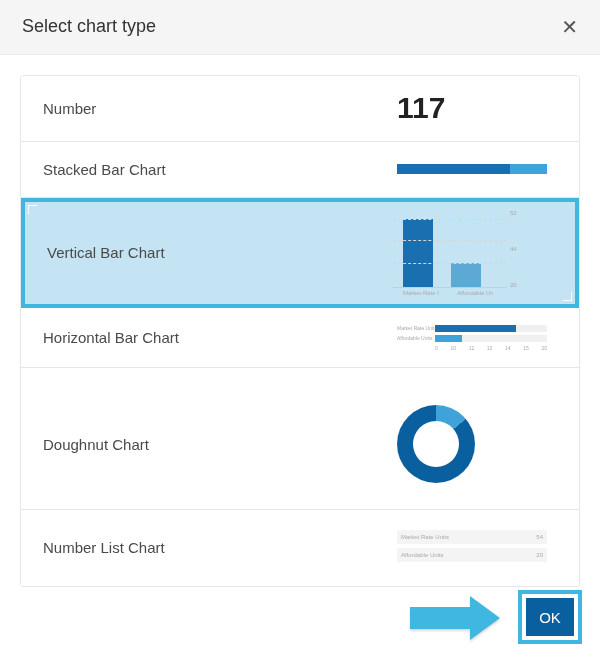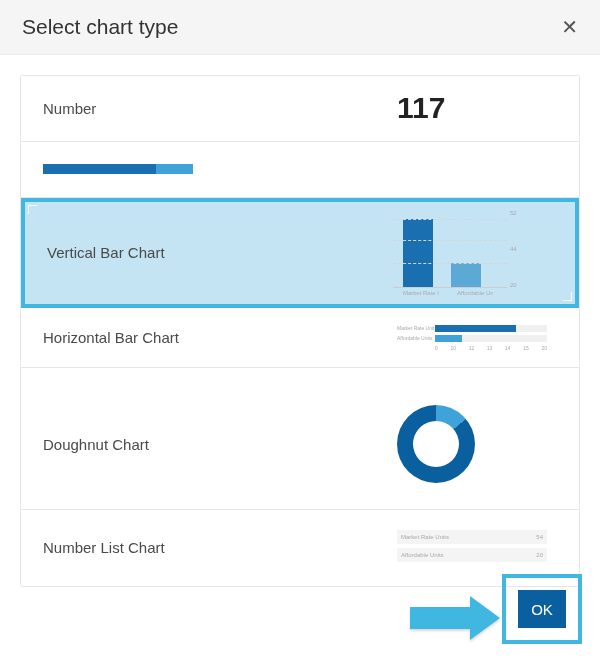--- a/index.html
+++ b/index.html
@@ -1,19 +1,19 @@
 <!DOCTYPE html>
 <html><head>
 <meta charset="utf-8">
 <style>
   * { box-sizing: border-box; margin: 0; padding: 0; }
   html, body { width: 600px; height: 658px; font-family: -apple-system, "Helvetica Neue", Arial, sans-serif; background: #fff; color: #4a4a4a; }
   .dialog { width: 600px; height: 658px; display: flex; flex-direction: column; }
   .header { height: 60px; background: #f5f5f5; border-bottom: 1px solid #ececec; display: flex; align-items: center; justify-content: space-between; padding: 0 22px; }
-  .header-title { font-size: 21px; font-weight: 400; color: #333; }
+  .header-title { font-size: 18px; font-weight: 400; color: #333; }
   .close-btn { font-size: 20px; color: #555; cursor: pointer; background: none; border: none; line-height: 1; }
   .body { flex: 1; padding: 20px 20px 8px 20px; }
   .list { border: 1px solid #e6e6e6; border-radius: 3px; overflow: hidden; }
   .item { display: flex; align-items: center; justify-content: space-between; padding: 0 22px; border-bottom: 1px solid #e6e6e6; background: #fff; cursor: pointer; gap: 16px; }
   .item:last-child { border-bottom: none; }
   .item .label { font-size: 15px; color: #4a4a4a; }
   .item .preview { width: 160px; height: 100%; display: flex; align-items: center; }
   .item-number { height: 66px; }
   .item-stacked { height: 56px; }
   .item-horizontal { height: 60px; }
@@ -50,21 +50,21 @@
   .p-vert-labels span { width:36px; overflow:hidden; white-space:nowrap; }
   
   .p-dough { width: 78px; height: 78px; border-radius: 50%; background: conic-gradient(#3fa2d9 0deg 50deg, #0a5f9e 50deg 360deg); position: relative; }
   .p-dough::after { content: ""; position: absolute; inset: 16px; background: #fff; border-radius: 50%; }
   
   .p-sorted { width: 150px; font-size: 6px; color: #aaa; }
   .p-sorted .row { display: flex; align-items: center; height: 14px; background: #f4f4f4; margin-bottom: 4px; padding: 0 4px; justify-content: space-between; }
   .p-sorted .row span:first-child { overflow:hidden; white-space:nowrap; max-width:100px; }
   
   .footer { height: 70px; position: relative; }
-  .ok-wrap { position: absolute; right: 18px; bottom: 14px; padding: 12px; border: 4px solid #3fb7e0; }
+  .ok-wrap { position: absolute; right: 18px; bottom: 14px; padding: 4px; border: 4px solid #3fb7e0; }
   .ok-btn { width: 48px; height: 38px; background: #0a5f9e; color: #fff; border: none; font-size: 15px; cursor: pointer; }
   .arrow { position: absolute; right: 100px; bottom: 18px; display: flex; align-items: center; filter: drop-shadow(0 2px 1px rgba(0,0,0,0.15)); }
   .arrow .shaft { width: 60px; height: 22px; background: #3fb7e0; }
   .arrow .head { width: 0; height: 0; border-top: 22px solid transparent; border-bottom: 22px solid transparent; border-left: 30px solid #3fb7e0; }
 </style>
 </head>
 <body>
 
 <div class="dialog">
 
@@ -77,20 +77,21 @@
     <div class="list">
 
       <div class="item item-number">
         <div class="label">Number</div>
         <div class="preview">
           <div class="big-number">117</div>
         </div>
       </div>
 
       <div class="item item-stacked">
+        <div class="label">Stacked Bar Chart</div>
         <div class="preview">
           <div class="p-stacked">
             <div class="bar">
                 <div class="seg1"></div>
                 <div class="seg2"></div>
               </div>
           </div>
         </div>
       </div>
 

